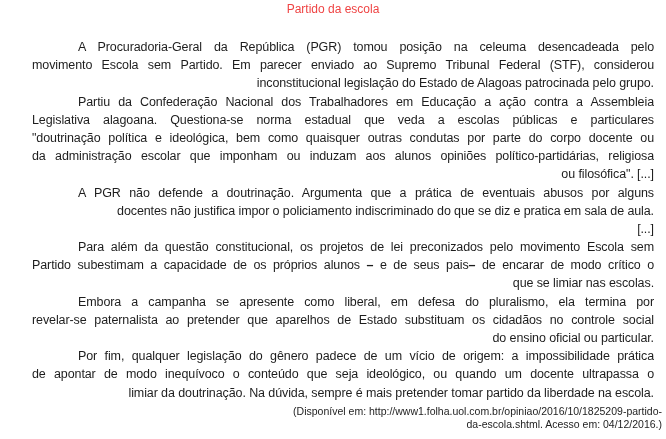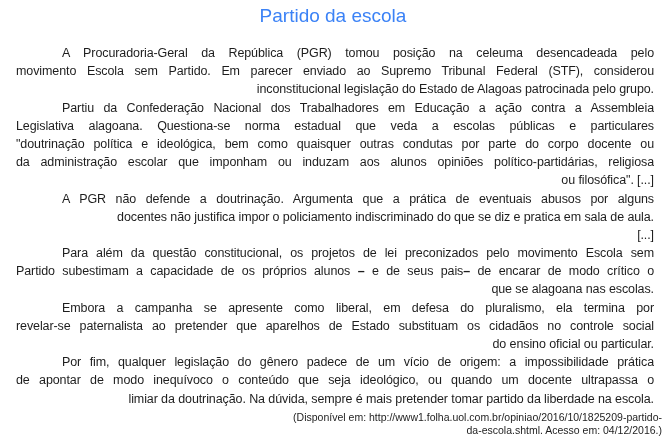--- a/index.html
+++ b/index.html
@@ -7,30 +7,30 @@
   .page {
     position: relative;
     width: 666px;
     height: 439px;
     background: #ffffff;
     overflow: hidden;
     font-family: "Liberation Sans", sans-serif;
     color: #1d1d1d;
   }
   .title {
-    margin-top: 6px;
+    margin-top: 0;
     text-align: center;
-    font-size: 19px;
+    font-size: 12px;
     font-weight: 400;
     line-height: 19px;
-    color: #3b82f6;
+    color: #ef4444;
   }
   .text-block {
     margin-top: 19px;
-    padding-left: 16px;
+    padding-left: 32px;
     padding-right: 12px; 
   }
   .line {
     position: relative;
     height: 18.2px;
     overflow: hidden;
   }
   .line .num {
     position: absolute;
     left: -26px;
@@ -123,21 +123,21 @@
       <div class="line indent fill">
     <span class="num"></span>
     <span class="txt"><span>Para além da questão constitucional, os projetos de lei preconizados pelo movimento Escola sem</span></span>
   </div>
       <div class="line fill">
     <span class="num"></span>
     <span class="txt"><span>Partido subestimam a capacidade de os próprios alunos </span><span class="bold-seg">–</span><span> e de seus pais</span><span class="bold-seg">–</span><span> de encarar de modo crítico o</span></span>
   </div>
       <div class="line">
     <span class="num"></span>
-    <span class="txt"><span>que se alagoana nas escolas.</span></span>
+    <span class="txt"><span>que se limiar nas escolas.</span></span>
   </div>
       <div class="line indent fill">
     <span class="num"></span>
     <span class="txt"><span>Embora a campanha se apresente como liberal, em defesa do pluralismo, ela termina por</span></span>
   </div>
       <div class="line fill">
 
     <span class="txt"><span>revelar-se paternalista ao pretender que aparelhos de Estado substituam os cidadãos no controle social</span></span>
   </div>
       <div class="line">

